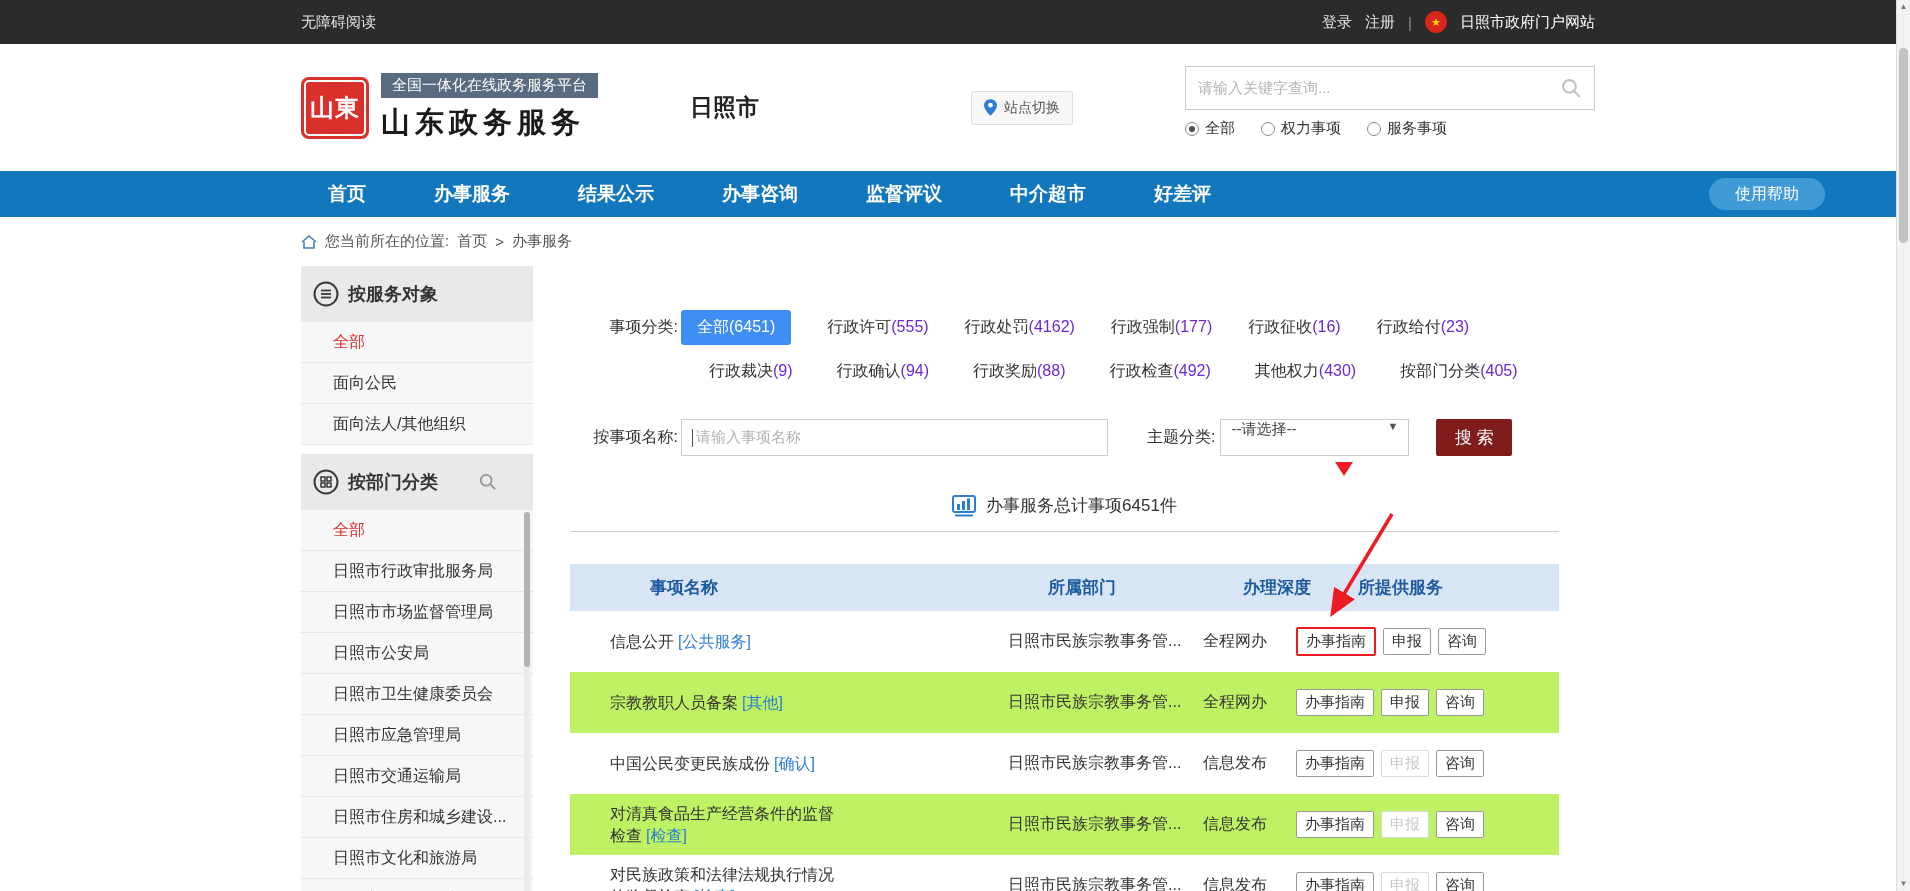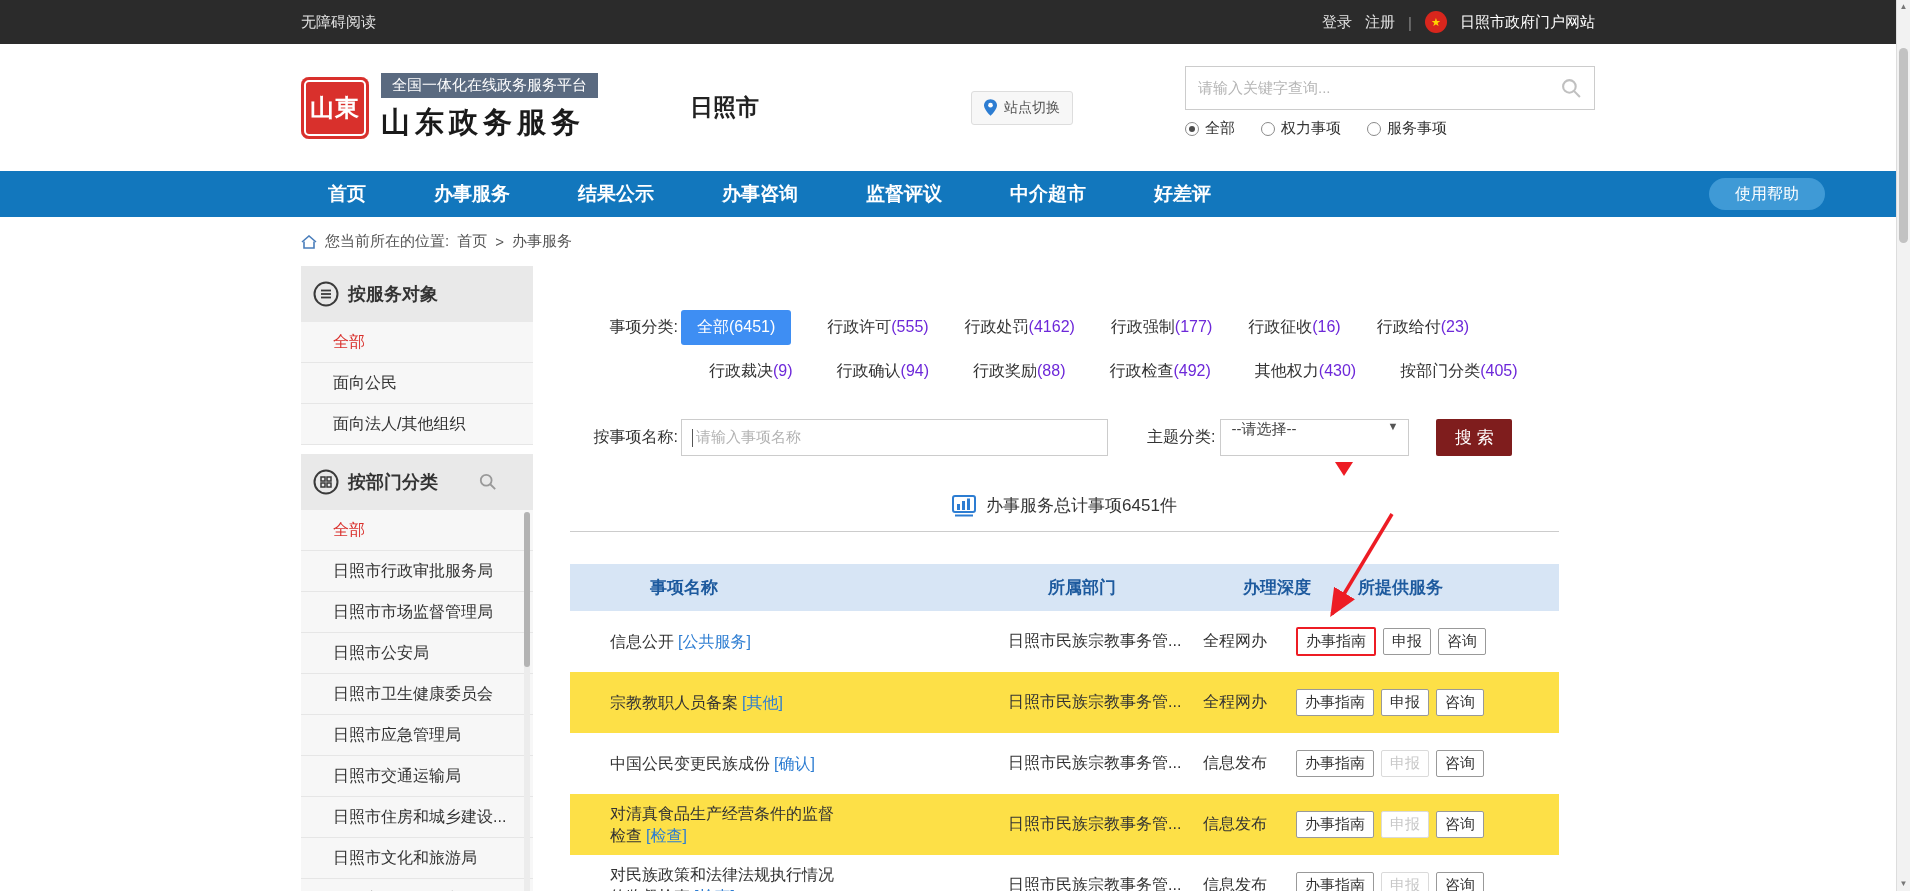--- a/index.html
+++ b/index.html
@@ -77,21 +77,21 @@
   .search-btn{margin-left:27px;width:76px;height:37px;background:#7f1d1d;color:#fff;font-size:17px;display:flex;align-items:center;justify-content:center;border-radius:2px;cursor:pointer;}
   .stats{margin-top:38px;display:flex;align-items:center;justify-content:center;gap:10px;font-size:17px;color:#333;}
   .divider{margin-top:14px;border-top:1px solid #ccc;height:0;}
 
   
   .thead,.trow{display:grid;grid-template-columns:438px 195px 93px 263px;padding-left:40px;}
   .thead{margin-top:32px;background:#d7e5f5;height:47px;align-items:center;font-size:17px;font-weight:bold;color:#1d5a9e;}
   .thead .h1{padding-left:40px;}
   .thead .h4{padding-left:22px;}
   .trow{align-items:center;min-height:51px;padding:5px 0;font-size:16px;color:#333;background:#fff;}
-  .trow.alt{background:#fde047;}
+  .trow.alt{background:#bef264;}
   .td-name{padding-left:40px;}
   .nm-wrap{width:235px;line-height:22px;}
   .tag{color:#2d7dd2;cursor:pointer;margin-left:4px;white-space:nowrap;}
   .svc{display:flex;gap:7px;align-items:center;}
   .tbtn{border:1px solid #999;background:#fff;height:27px;padding:0 8px;font-size:15px;color:#333;display:inline-flex;align-items:center;border-radius:2px;cursor:pointer;box-sizing:border-box;white-space:nowrap;}
   .tbtn.disabled{border-color:#dadada;color:#c8c8c8;cursor:default;}
   .tbtn.hl{border:2px solid #ed1c24;height:29px;}
 
   
   .ann-tri{position:absolute;left:765px;top:196px;width:0;height:0;border-left:9px solid transparent;border-right:9px solid transparent;border-top:14px solid #ed1c24;pointer-events:none;}

